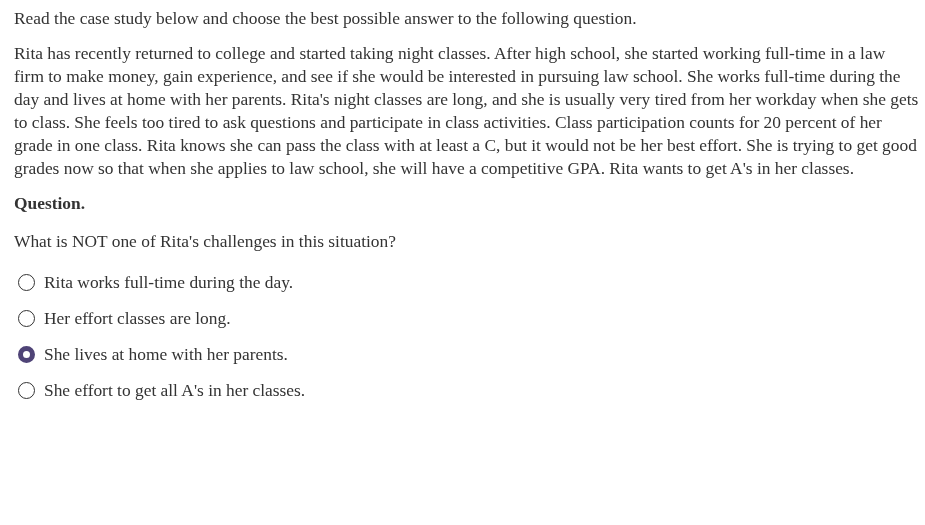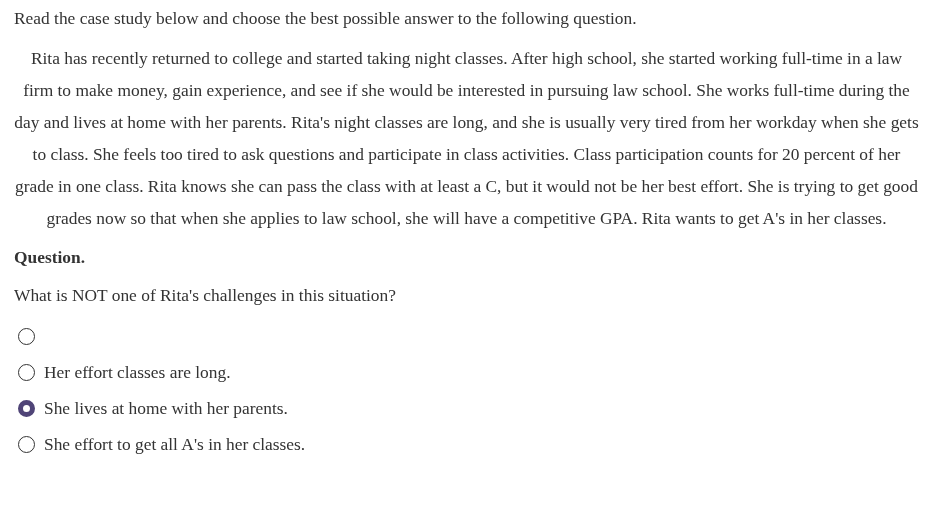--- a/index.html
+++ b/index.html
@@ -17,23 +17,22 @@
     }
     .page {
       padding: 5px 14px 0 14px;
     }
     .instruction {
       margin: 0;
       line-height: 26px;
     }
     .case-text {
       margin: 11px 0 0 0;
-      line-height: 32px;
+      line-height: 23px;
       width: 905px;
-      text-align: center;
     }
     .question-heading {
       margin: 10px 0 0 0;
       font-weight: bold;
       line-height: 26px;
     }
     .question-text {
       margin: 12px 0 0 0;
       line-height: 26px;
     }
@@ -72,20 +71,21 @@
 
 <div class="page">
   <p class="instruction">Read the case study below and choose the best possible answer to the following question.</p>
   <p class="case-text">Rita has recently returned to college and started taking night classes. After high school, she started working full-time in a law firm to make money, gain experience, and see if she would be interested in pursuing law school. She works full-time during the day and lives at home with her parents. Rita's night classes are long, and she is usually very tired from her workday when she gets to class. She feels too tired to ask questions and participate in class activities. Class participation counts for 20 percent of her grade in one class. Rita knows she can pass the class with at least a C, but it would not be her best effort. She is trying to get good grades now so that when she applies to law school, she will have a competitive GPA. Rita wants to get A's in her classes.</p>
   <p class="question-heading">Question.</p>
   <p class="question-text">What is NOT one of Rita's challenges in this situation?</p>
 
   <div class="options">
     <div class="option">
       <span class="radio"></span>
+      <span class="option-label">Rita works full-time during the day.</span>
     </div>
     <div class="option">
       <span class="radio"></span>
       <span class="option-label">Her effort classes are long.</span>
     </div>
     <div class="option">
       <span class="radio checked"></span>
       <span class="option-label">She lives at home with her parents.</span>
     </div>
     <div class="option">

